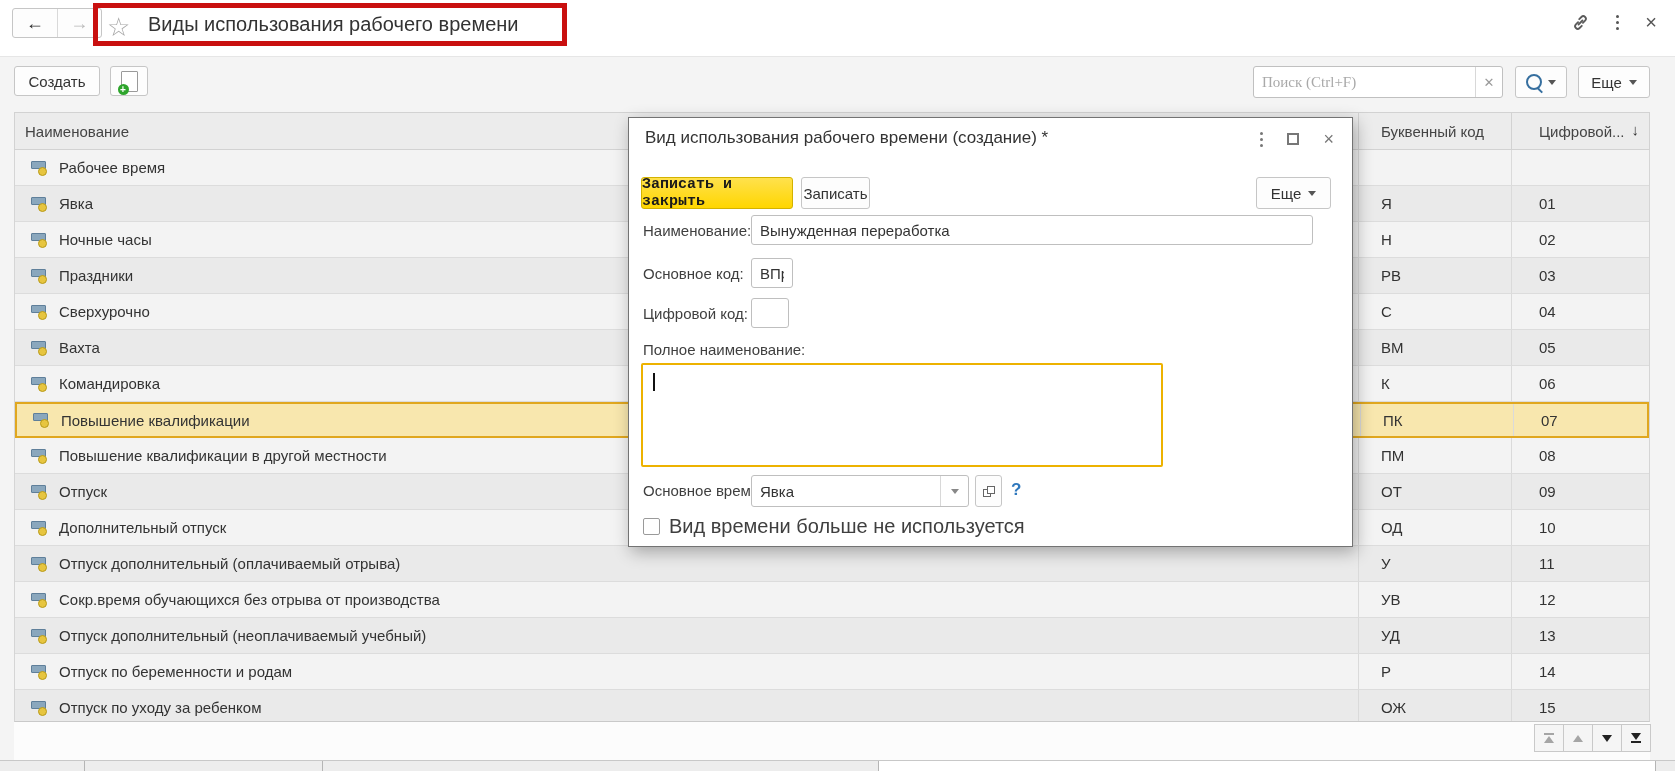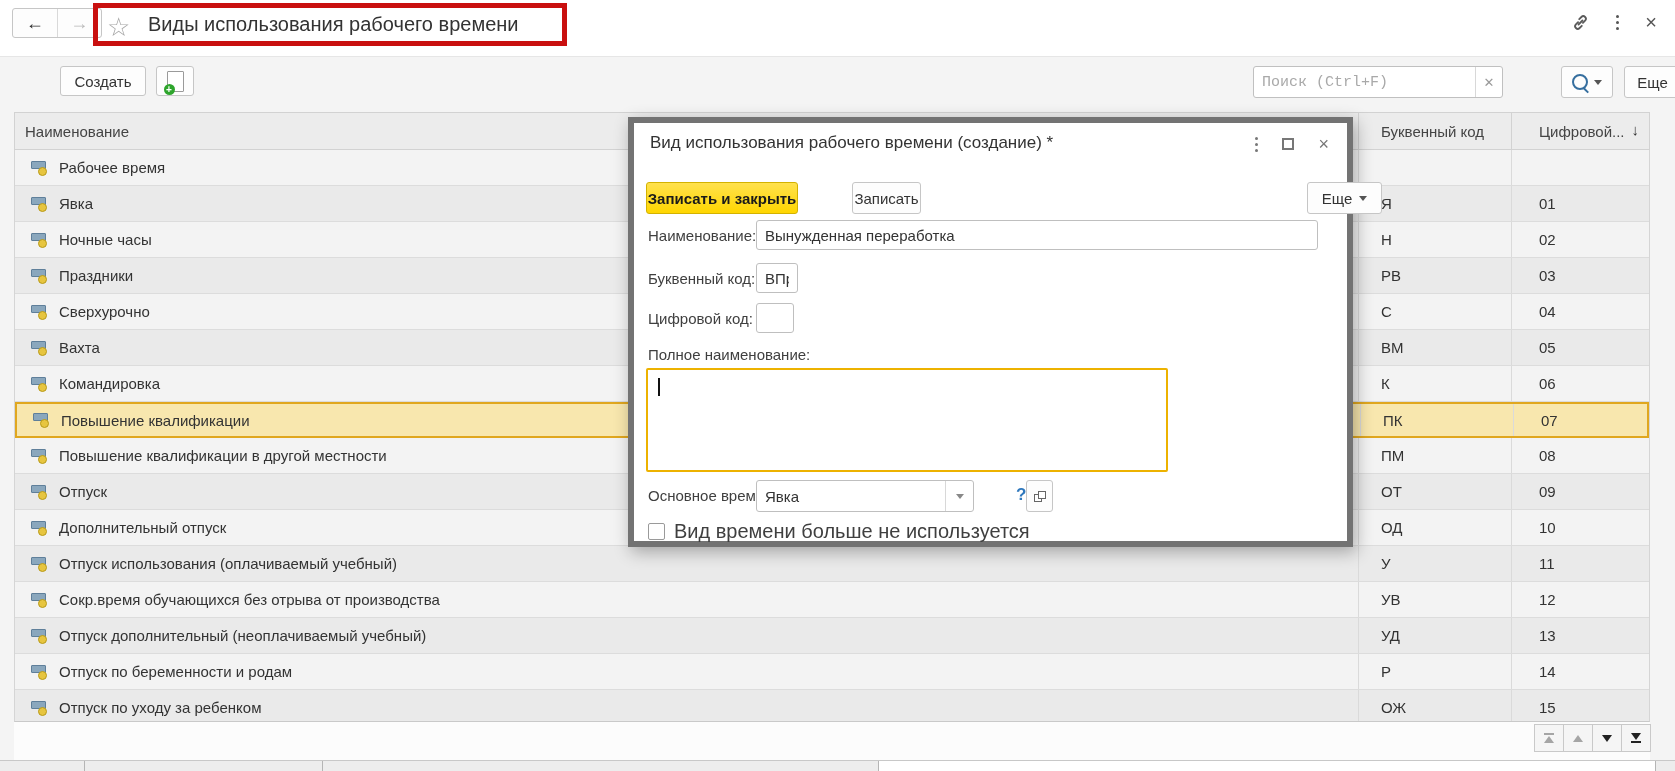--- a/index.html
+++ b/index.html
@@ -20,30 +20,30 @@
   .red-rect{position:absolute;left:93px;top:3px;width:474px;height:43px;border:5px solid #c9100f;
             box-sizing:border-box;pointer-events:none;z-index:40;}
   .win-icons{position:absolute;right:18px;top:12px;display:flex;align-items:center;gap:26px;}
   .link-icon svg{display:block;}
   .kebab{display:flex;flex-direction:column;gap:3px;}
   .kebab i{width:3px;height:3px;border-radius:50%;background:#555;}
   .win-close{font-size:20px;color:#555;line-height:20px;}
 
   
   .btn{background:#fdfdfd;border:1px solid #c6c6c6;border-radius:3px;font-size:15px;color:#333;
-       display:inline-flex;align-items:center;justify-content:center;box-sizing:border-box;cursor:pointer;margin-left:46px;}
+       display:inline-flex;align-items:center;justify-content:center;box-sizing:border-box;cursor:pointer;}
   .create-btn{position:absolute;left:14px;top:66px;width:86px;height:30px;}
   .newdoc-btn{position:absolute;left:110px;top:66px;width:38px;height:30px;}
   .doc-ico{position:relative;width:15px;height:19px;background:#fff;border:1px solid #9a9a9a;border-radius:1px;}
   .doc-ico .plus{position:absolute;left:-4px;bottom:-4px;width:11px;height:11px;border-radius:50%;
                  background:#2ea52c;color:#fff;font-size:10px;line-height:11px;text-align:center;font-weight:bold;}
   .search-wrap{position:absolute;left:1253px;top:66px;width:250px;height:32px;background:#fff;
                border:1px solid #c0c0c0;border-radius:3px;box-sizing:border-box;display:flex;align-items:center;}
   .search-input{flex:1;border:none;outline:none;background:transparent;font-size:15px;color:#333;
-                padding:0 8px;font-family:Liberation Mono, monospace;min-width:0;}
+                padding:0 8px;font-family:Liberation Serif, serif;min-width:0;}
   .search-input::placeholder{color:#a9a9a9;}
   .search-clear{width:26px;height:100%;border-left:1px solid #d8d8d8;display:flex;align-items:center;
                 justify-content:center;color:#9a9a9a;font-size:13px;cursor:pointer;}
   .searchgo-btn{position:absolute;left:1515px;top:66px;width:52px;height:32px;gap:6px;}
   .mag{position:relative;width:12px;height:12px;border:2px solid #366f9f;border-radius:50%;}
   .mag:after{content:"";position:absolute;left:10px;top:11px;width:7px;height:2px;background:#366f9f;
              transform:rotate(45deg);transform-origin:0 0;}
   .caret{width:0;height:0;border-left:4px solid transparent;border-right:4px solid transparent;
          border-top:5px solid #555;}
   .more-btn{position:absolute;left:1578px;top:66px;width:72px;height:32px;gap:7px;}
@@ -90,29 +90,29 @@
   .snbtn.dis .hbar{background:#a5a5a5;}
 
   
   .bstrip{position:absolute;left:0;top:760px;width:1675px;height:11px;background:#ededed;
           border-top:1px solid #c8c8c8;}
   .bseg{position:absolute;top:0;height:11px;border-left:1px solid #b5b5b5;box-sizing:border-box;}
   .below-table{position:absolute;left:14px;top:722px;width:1636px;height:38px;background:#fcfcfc;}
 
   
   .dialog{position:absolute;left:628px;top:117px;width:725px;height:430px;background:#ffffff;
-          border:6px solid #737373;box-sizing:border-box;box-shadow:3px 5px 16px rgba(0,0,0,0.3);z-index:20;}
+          border:1px solid #737373;box-sizing:border-box;box-shadow:3px 5px 16px rgba(0,0,0,0.3);z-index:20;}
   .dlg-title{position:absolute;left:16px;top:10px;font-size:17px;color:#333;white-space:nowrap;}
   .dlg-controls{position:absolute;right:18px;top:12px;display:flex;align-items:center;gap:24px;}
   .kebab.dlg i{background:#777;}
   .maxbox{width:12px;height:12px;border:2px solid #777;box-sizing:border-box;}
   .dlg-close{font-size:18px;color:#777;line-height:18px;}
   .ybtn{position:absolute;left:12px;top:59px;width:152px;height:32px;border:1px solid #d3b200;border-radius:3px;
         background:linear-gradient(#ffe14d,#ffd600);font-weight:bold;font-size:15px;color:#1a1a1a;
-        display:flex;align-items:center;justify-content:center;cursor:pointer;box-sizing:border-box;}
+        display:flex;align-items:center;justify-content:center;cursor:pointer;box-sizing:border-box;font-family:Liberation Mono, monospace;}
   .dlg-save{position:absolute;left:172px;top:59px;width:69px;height:32px;}
   .dlg-more{position:absolute;left:627px;top:59px;width:75px;height:32px;gap:7px;}
   .dlg-label{position:absolute;font-size:15px;color:#3f3f3f;white-space:nowrap;}
   .tinput{position:absolute;border:1px solid #bfbfbf;border-radius:3px;background:#fff;font-size:15px;
           color:#333;box-sizing:border-box;padding:0 8px;font-family:"Liberation Sans",sans-serif;outline:none;}
   .fullname-box{position:absolute;left:12px;top:245px;width:522px;height:104px;border:2px solid #edb200;
                 border-radius:2px;background:#fff;box-sizing:border-box;}
   .tcursor{position:absolute;left:10px;top:8px;width:2px;height:18px;background:#111;}
   .combo{position:absolute;left:122px;top:357px;width:218px;height:32px;border:1px solid #bfbfbf;
          border-radius:3px;background:#fff;box-sizing:border-box;display:flex;align-items:center;}
@@ -307,21 +307,21 @@
           </span>
           <span class="cell cletter">ОД</span>
           <span class="cell cnum">10</span>
         </div>
         <div class="trow alt">
           <span class="cell cname">
             <span class="ritem">
               <i class="bar"></i>
               <i class="dot"></i>
             </span>
-            <span>Отпуск использования (оплачиваемый учебный)</span>
+            <span>Отпуск дополнительный (оплачиваемый отрыва)</span>
           </span>
           <span class="cell cletter">У</span>
           <span class="cell cnum">11</span>
         </div>
         <div class="trow">
           <span class="cell cname">
             <span class="ritem">
               <i class="bar"></i>
               <i class="dot"></i>
             </span>
@@ -407,21 +407,21 @@
     <div class="ybtn">Записать и закрыть</div>
     <div class="btn dlg-save">Записать</div>
     <div class="btn dlg-more">
       <span>Еще</span>
       <span class="caret"></span>
     </div>
 
     <div class="dlg-label" style="left:14px;top:104px;">Наименование:</div>
     <input class="tinput" style="left: 122px; top: 97px; width: 562px; height: 30px;" value="Вынужденная переработка">
 
-    <div class="dlg-label" style="left:14px;top:147px;">Буквенный код:</div>
+    <div class="dlg-label" style="left:14px;top:147px;">Основное код:</div>
     <input class="tinput" style="left: 122px; top: 140px; width: 42px; height: 30px;" value="ВПр">
 
     <div class="dlg-label" style="left:14px;top:187px;">Цифровой код:</div>
     <input class="tinput" style="left: 122px; top: 180px; width: 38px; height: 30px;" value="">
 
     <div class="dlg-label" style="left:14px;top:223px;">Полное наименование:</div>
     <div class="fullname-box">
       <span class="tcursor"></span>
     </div>
 

